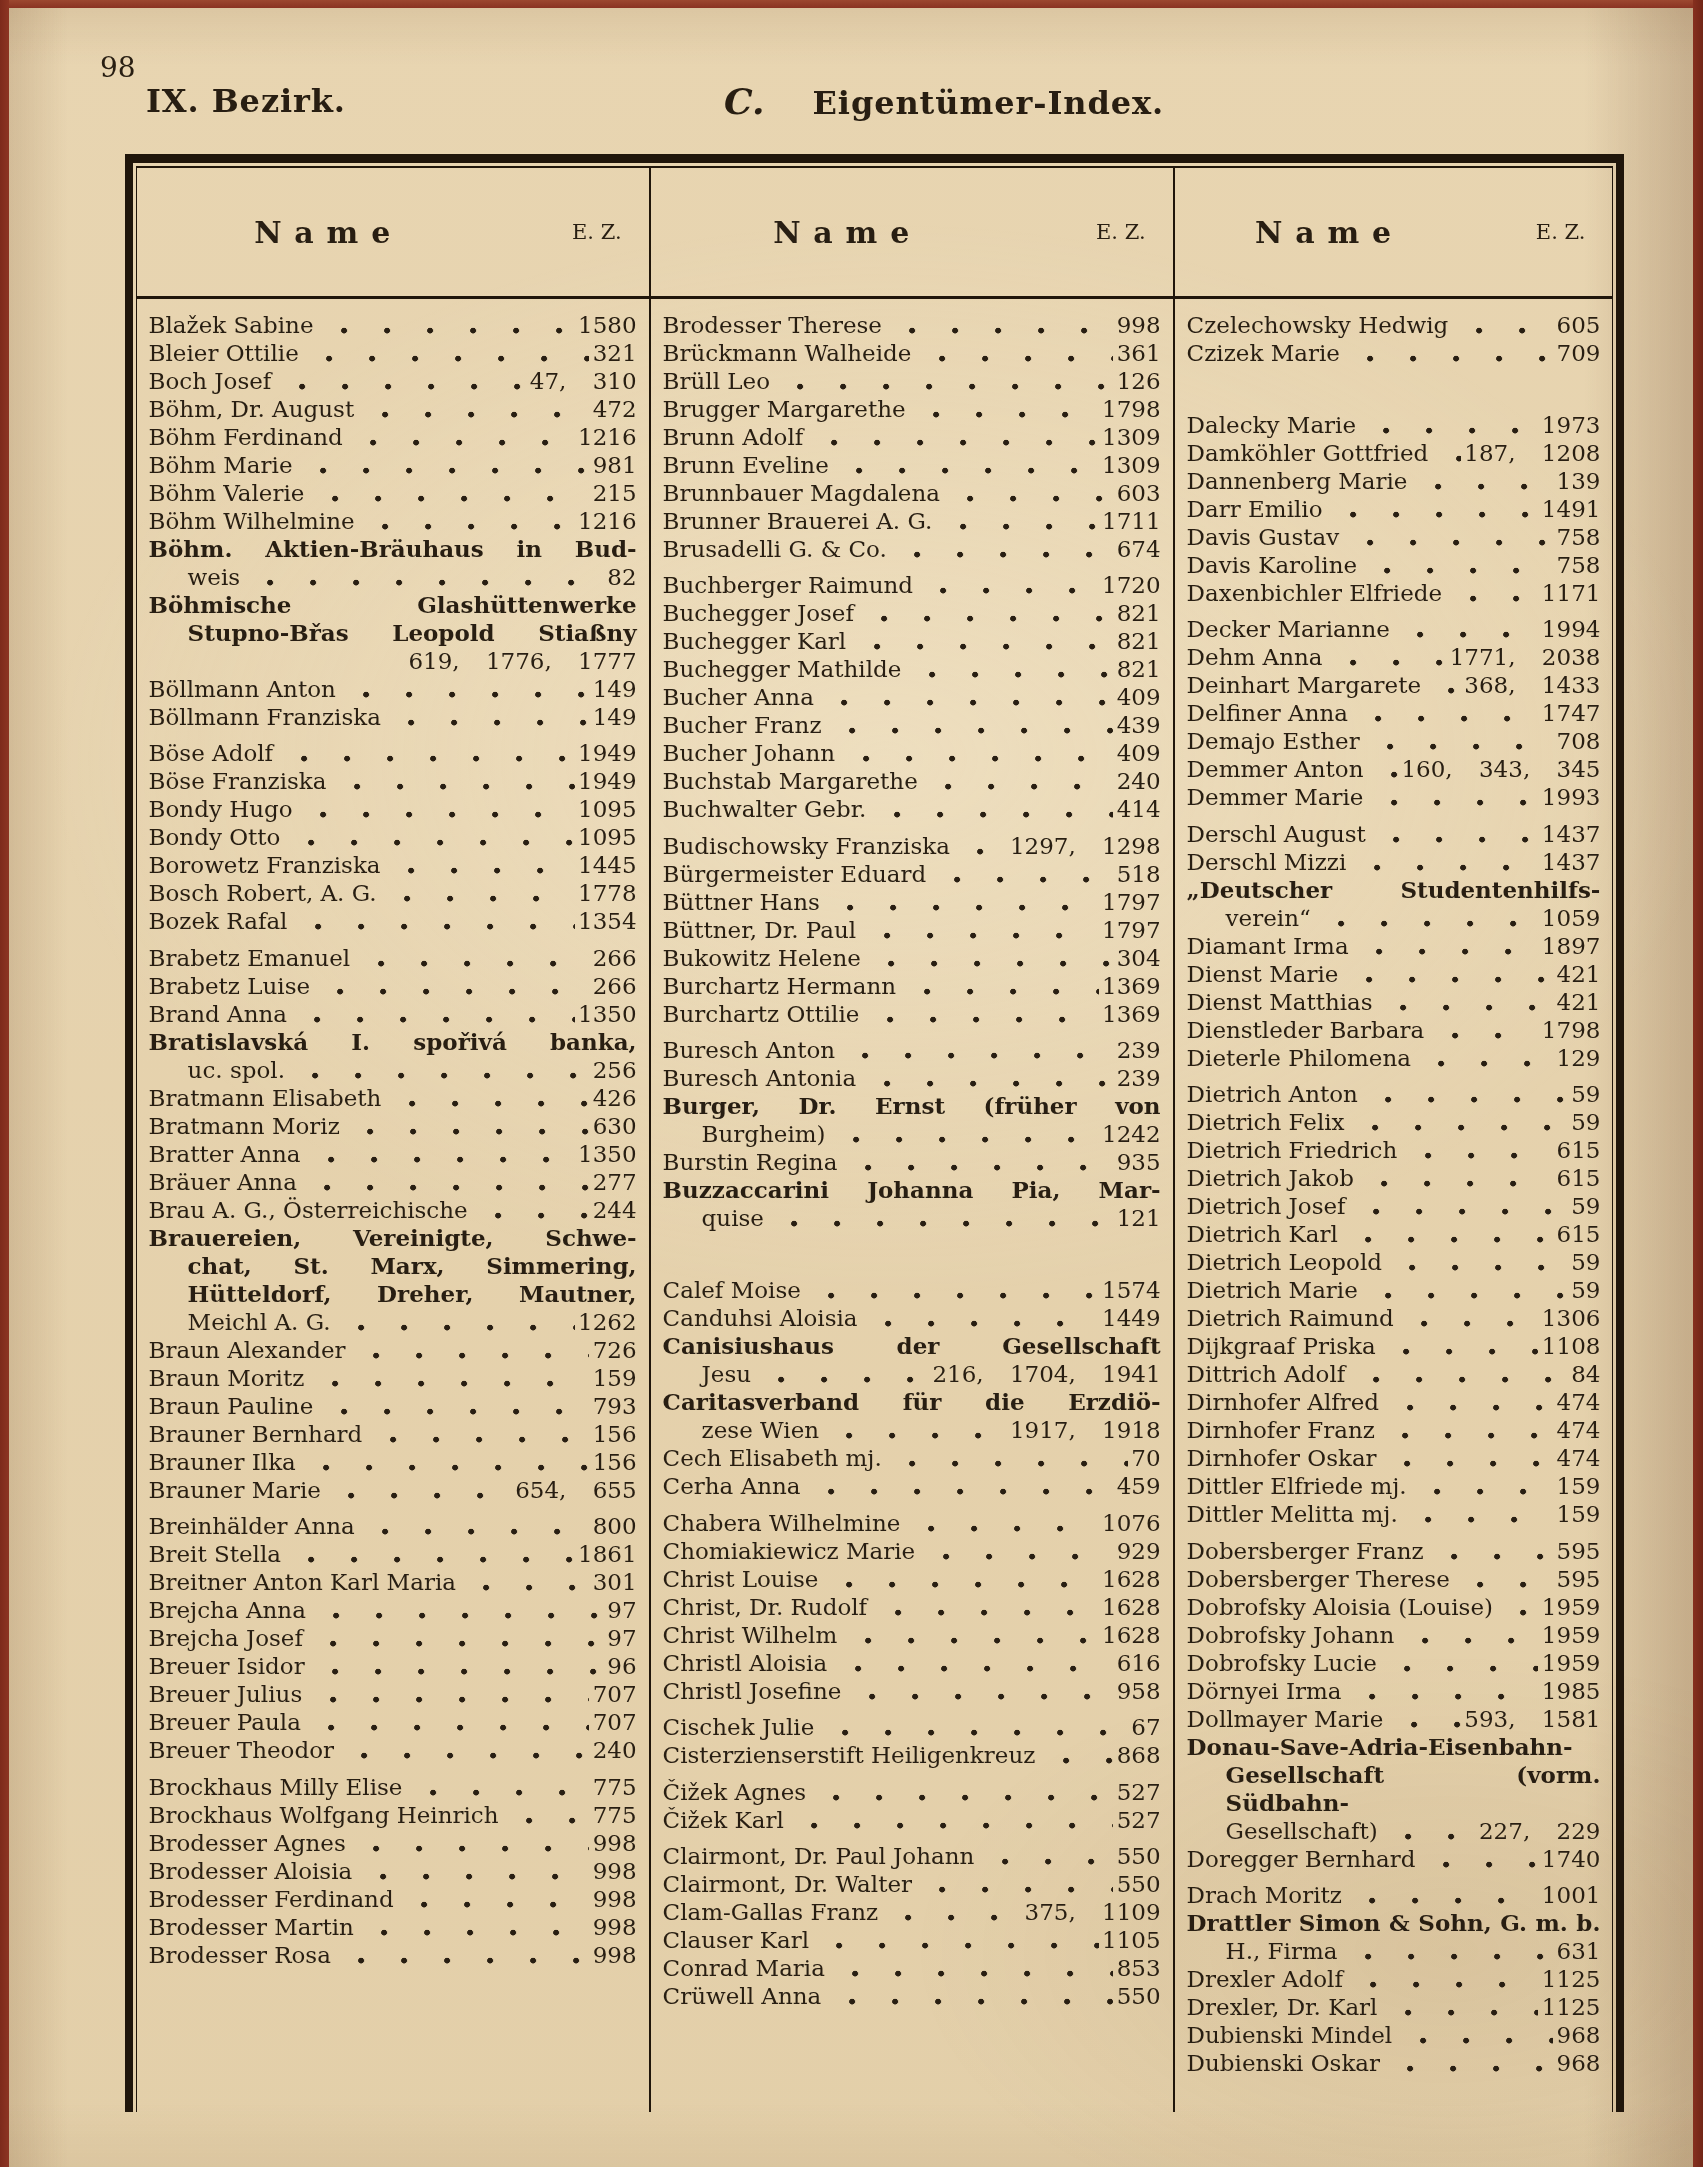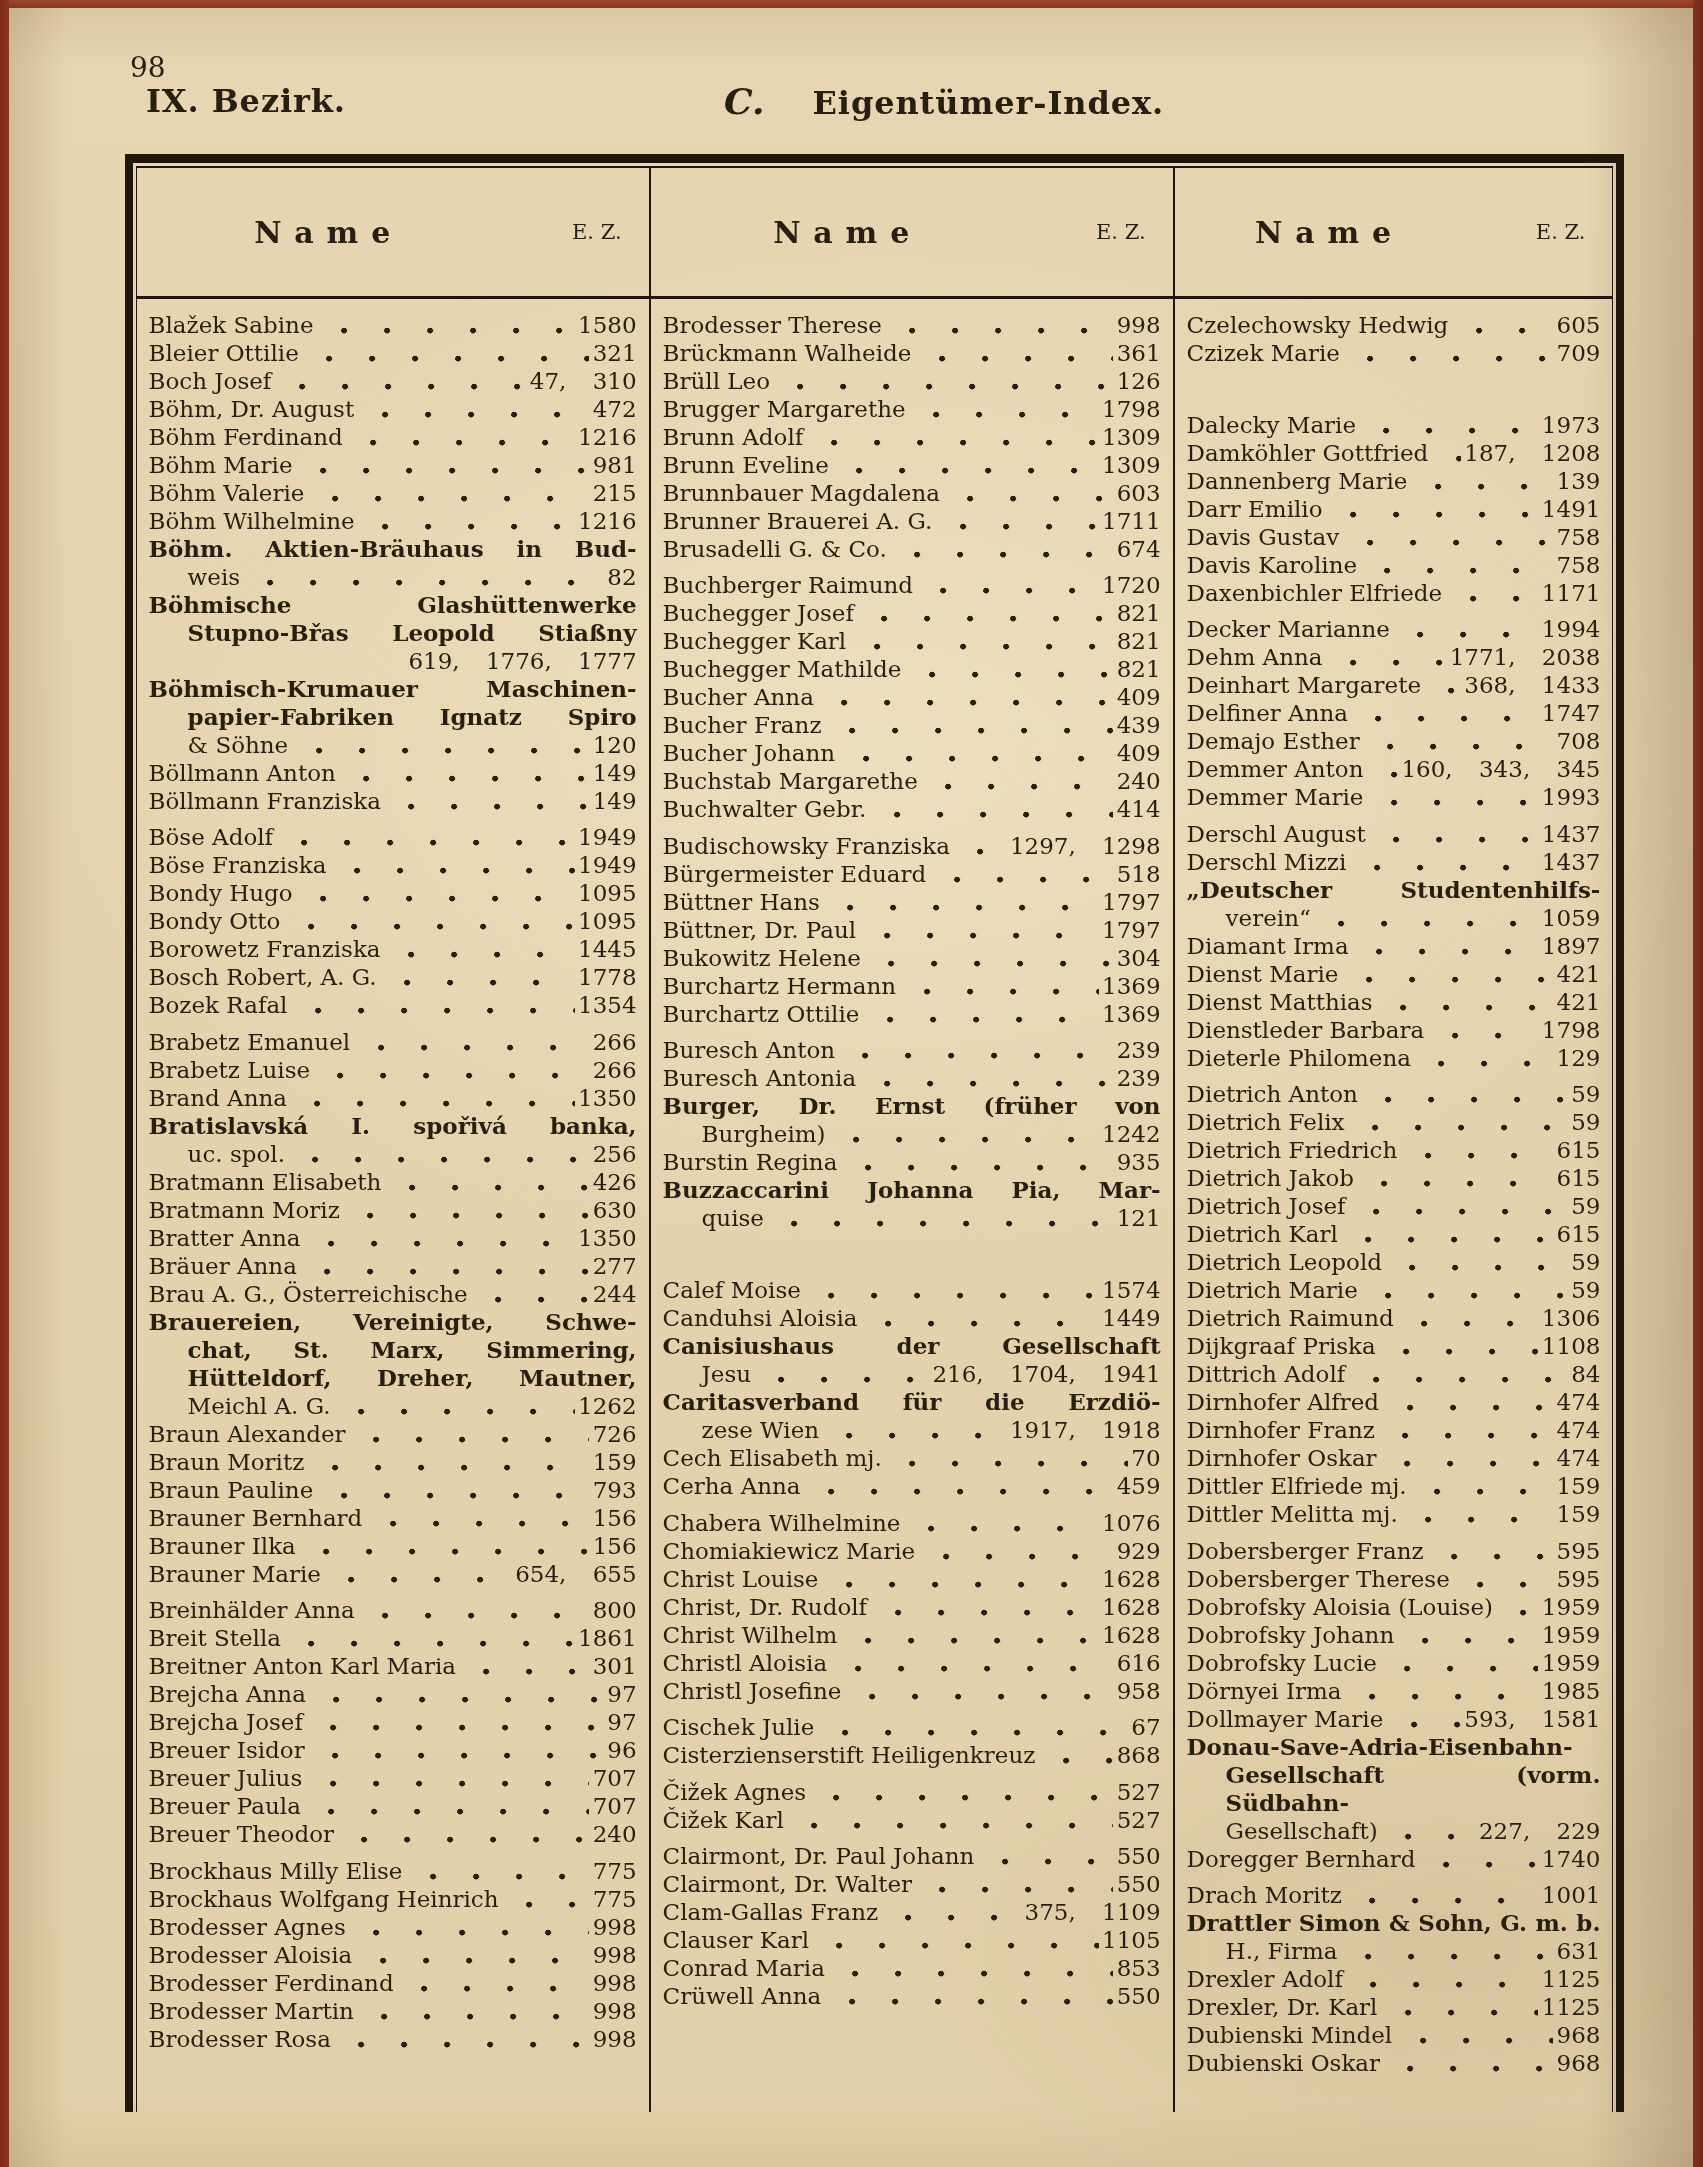--- a/index.html
+++ b/index.html
@@ -12,21 +12,21 @@
       radial-gradient(ellipse 767px 426px at 85% 90%, rgba(120,85,45,.10), rgba(120,85,45,0) 70%),
       linear-gradient(90deg, rgba(110,70,35,.20) 0%, rgba(110,70,35,0) 4%, rgba(110,70,35,0) 93%, rgba(90,50,25,.22) 99%),
       linear-gradient(180deg, rgba(120,80,40,.12) 0%, rgba(120,80,40,0) 3%, rgba(120,80,40,0) 97%, rgba(120,80,40,.08) 100%),
       linear-gradient(#e8d5b1,#e3cfa9);
   }
   .edge{position:absolute;z-index:5;}
   .edge.top{left:0;top:0;right:0;height:7.7px;background:linear-gradient(180deg,#9c4830,#8a3322);}
   .edge.left{left:0;top:0;bottom:0;width:8.5px;background:linear-gradient(90deg,#7d2a1b,#8d3523);}
   .edge.right{right:0;top:0;bottom:0;width:11px;background:linear-gradient(270deg,#6f2416,#86301f);}
 
-  .pageno{position:absolute;left:130px;top:51px;font-size:28px;}
+  .pageno{position:absolute;left:100px;top:51px;font-size:28px;}
   .bezirk{position:absolute;left:146px;top:82px;font-size:32px;font-weight:bold;letter-spacing:0.9px;}
   .chead{position:absolute;left:724px;top:80px;}
   .chead .c{font-size:36px;font-weight:bold;font-style:italic;margin-right:48px;}
   .chead .ctitle{font-size:32px;font-weight:bold;letter-spacing:0.9px;}
 
   .tbl{
     position:absolute;left:125px;top:154px;width:1499px;height:1958px;
     border-top:9.4px solid #20160b;border-left:8.5px solid #20160b;border-right:8.5px solid #20160b;
     box-sizing:border-box;
   }
@@ -174,29 +174,20 @@
           <div class="entry">
             <div class="line">Böhmische Glashüttenwerke</div>
             <div class="line cont">Stupno-Břas Leopold Stiaßny</div>
             <div class="frow">
               <span class="txt"></span>
               <span class="dots off"></span>
               <span class="num">619, 1776, 1777</span>
             </div>
           </div>
           <div class="entry">
-            <div class="line">Böhmisch-Krumauer Maschinen-</div>
-            <div class="line cont">papier-Fabriken Ignatz Spiro</div>
-            <div class="frow cont">
-              <span class="txt">&amp; Söhne</span>
-              <span class="dots"></span>
-              <span class="num">120</span>
-            </div>
-          </div>
-          <div class="entry">
             <div class="frow">
               <span class="txt">Böllmann Anton</span>
               <span class="dots"></span>
               <span class="num">149</span>
             </div>
           </div>
           <div class="entry">
             <div class="frow">
               <span class="txt">Böllmann Franziska</span>
               <span class="dots"></span>

